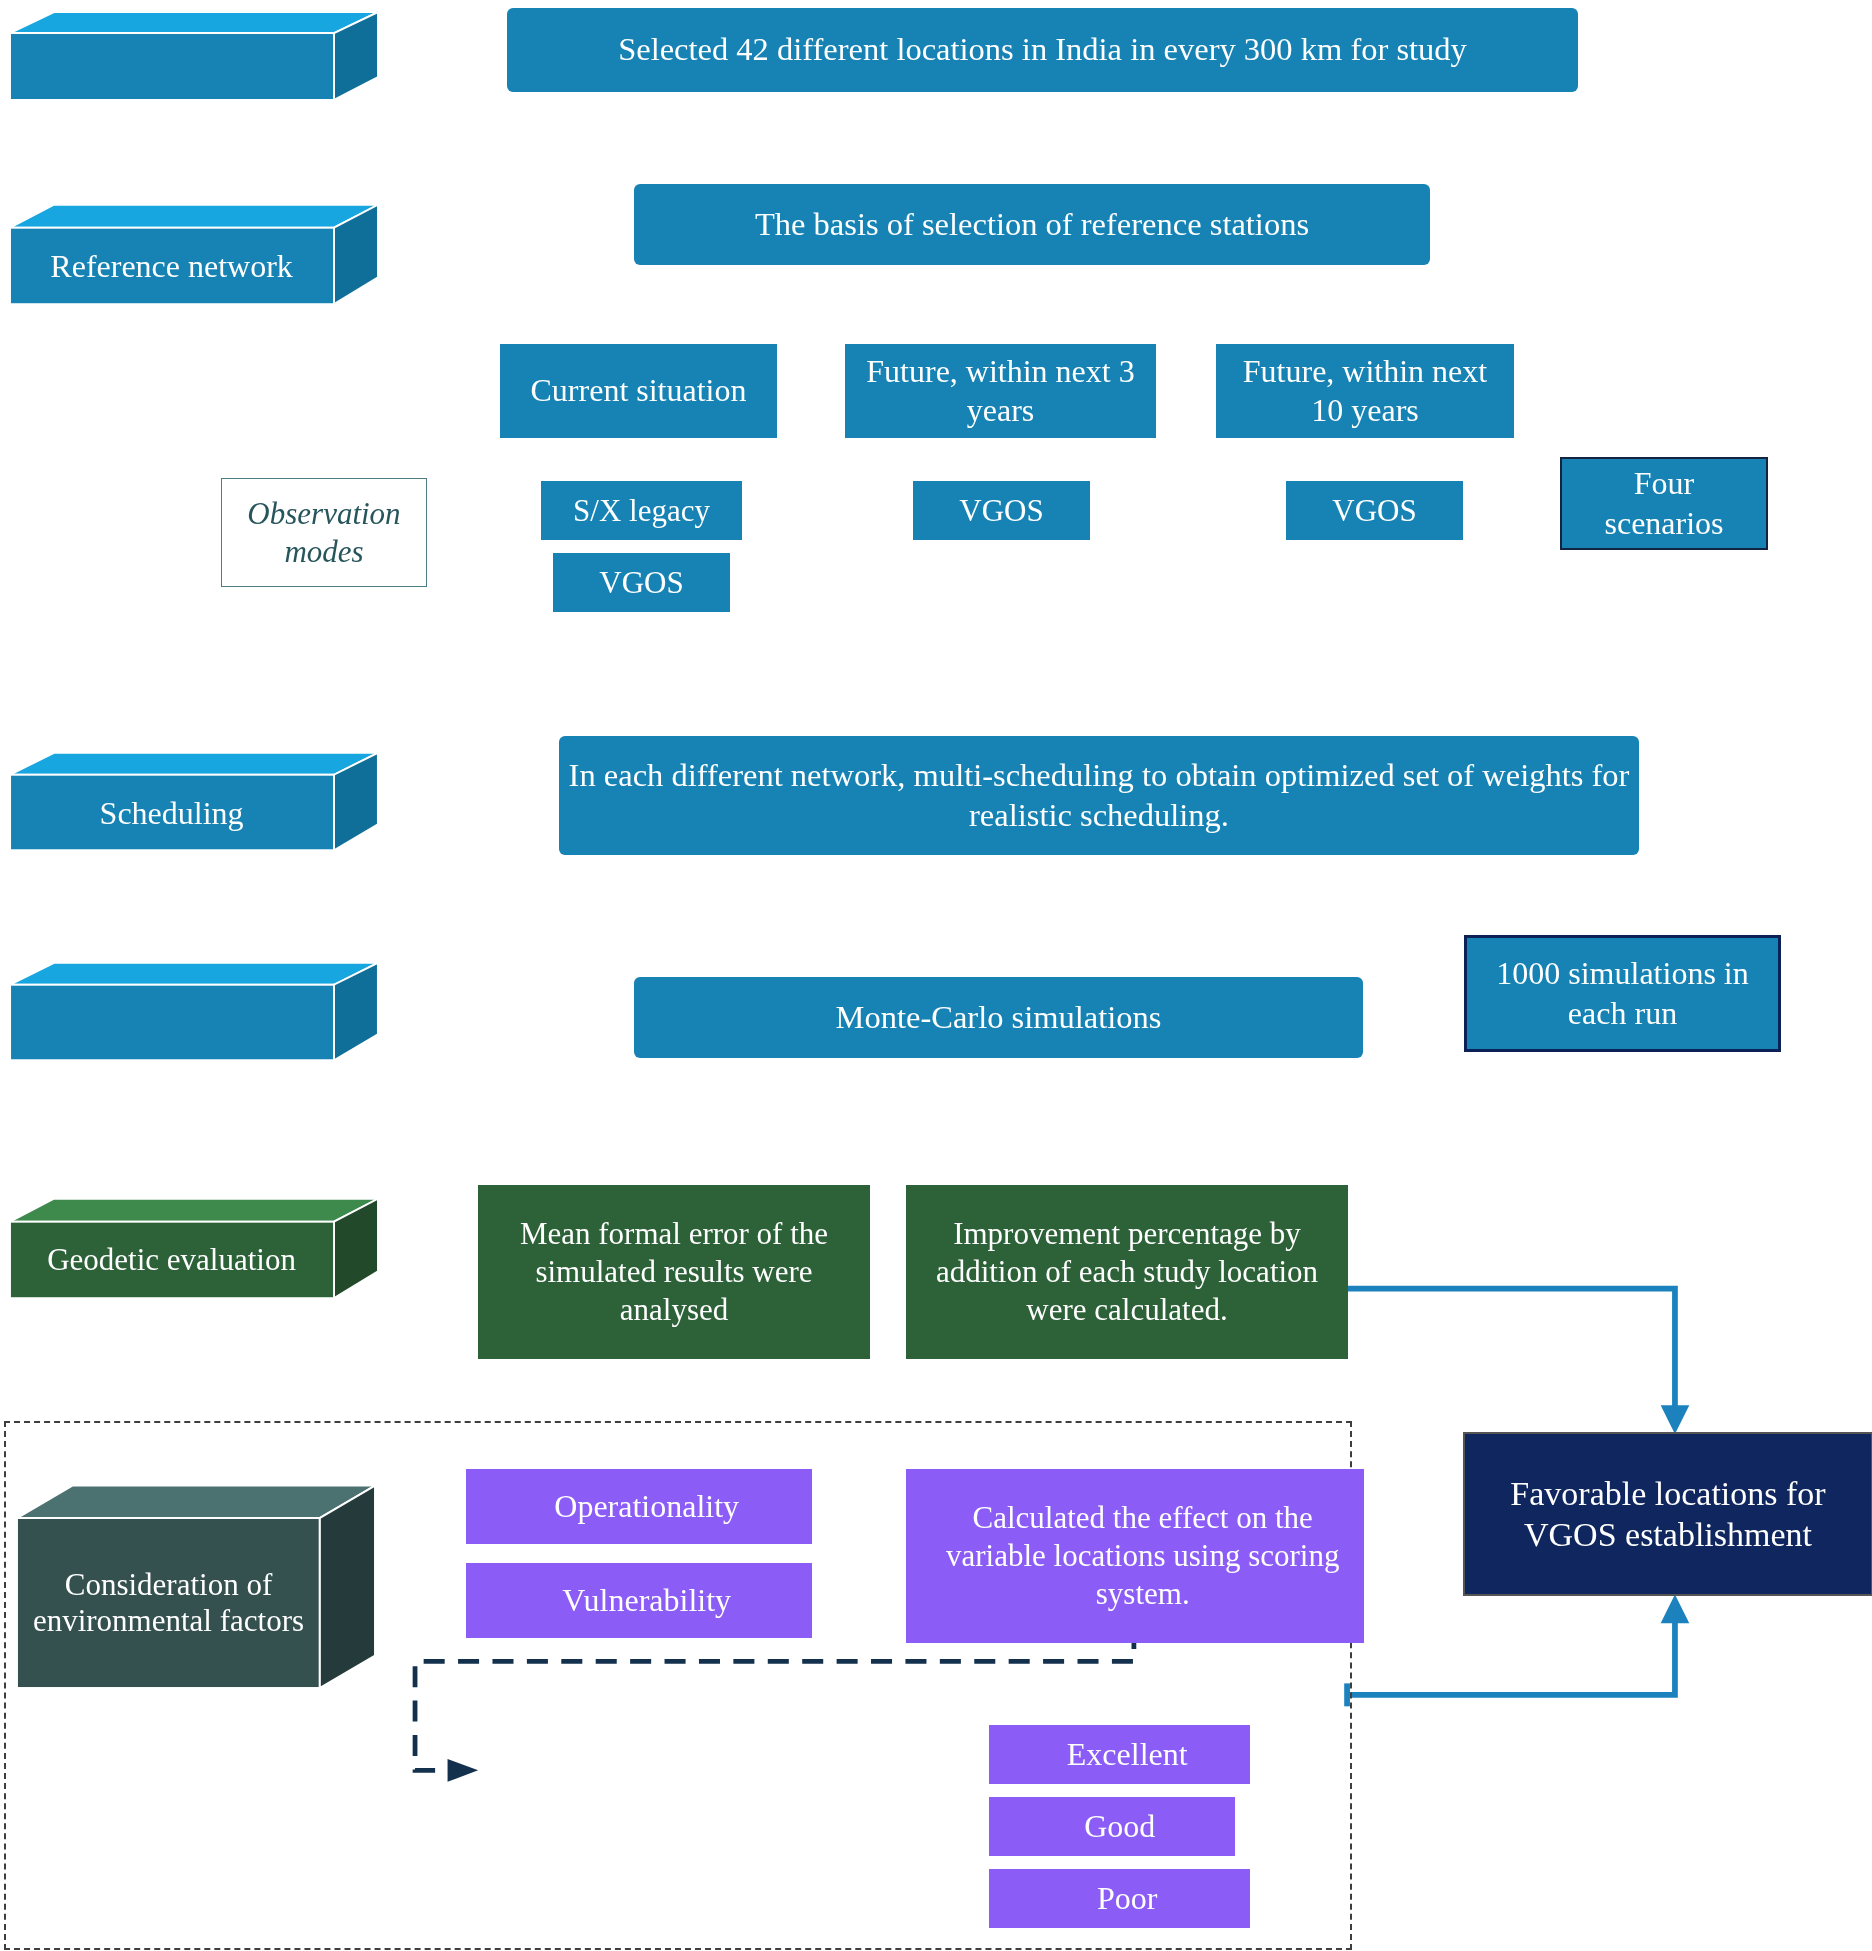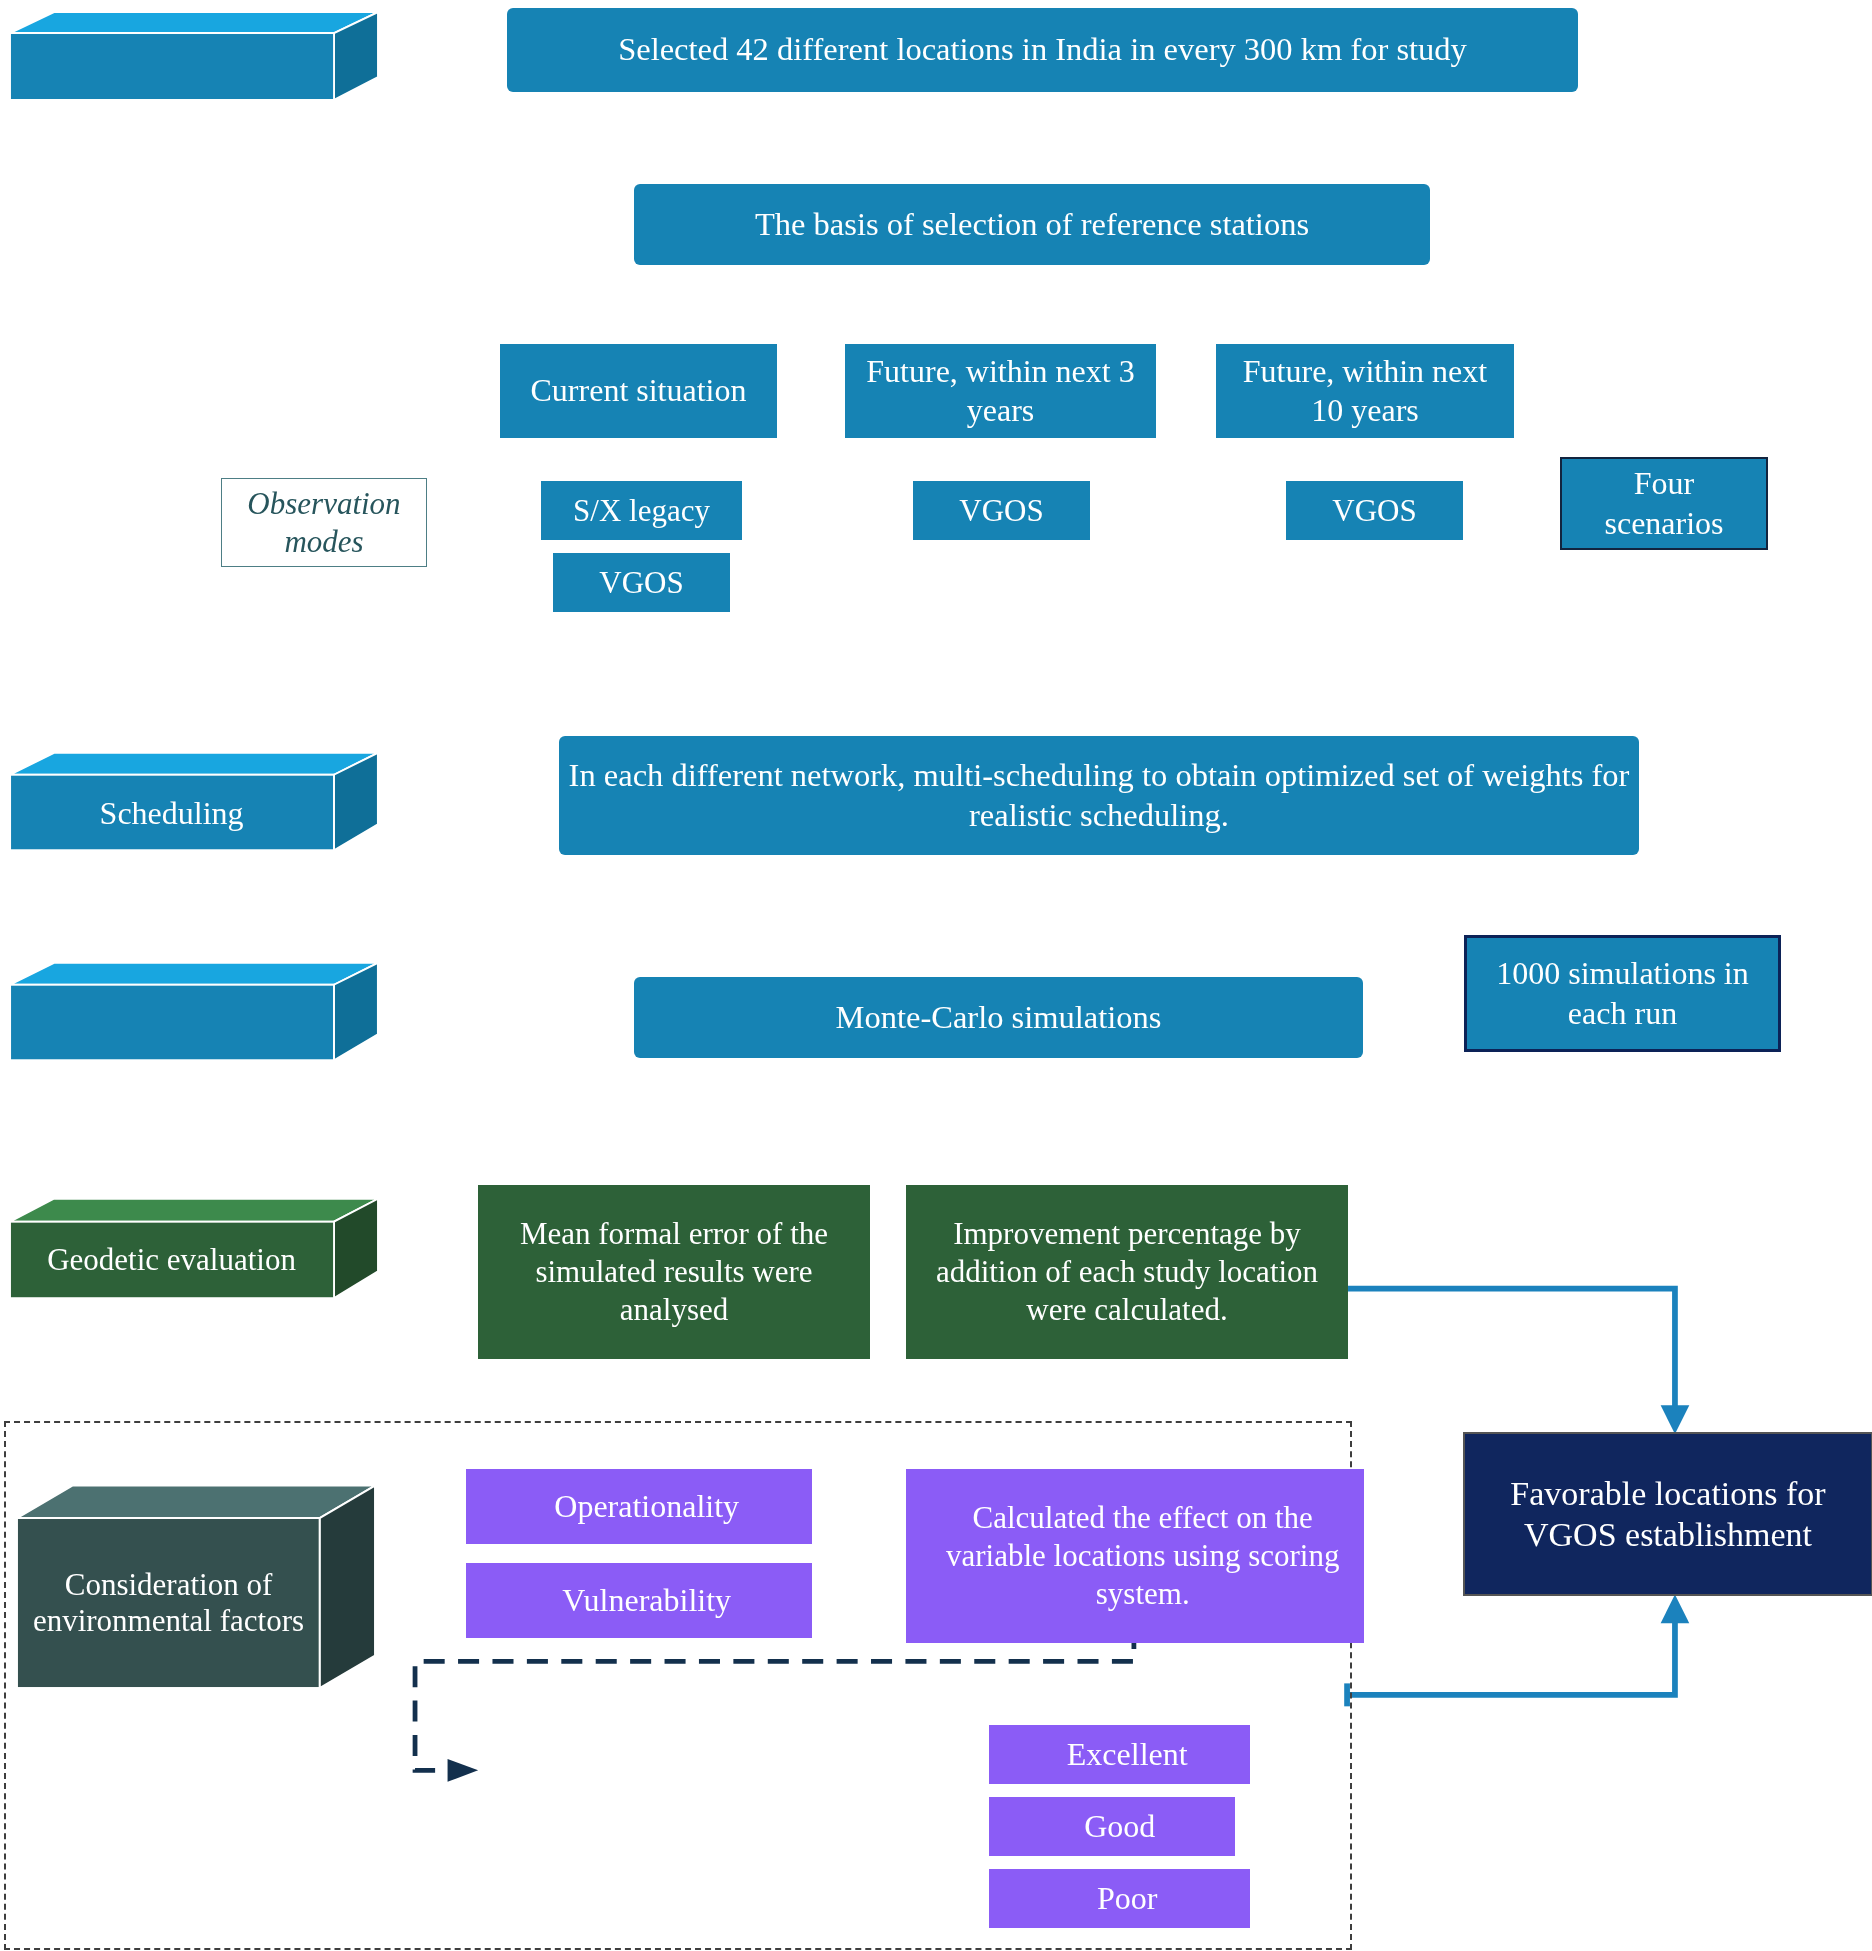--- a/index.html
+++ b/index.html
@@ -115,30 +115,38 @@
   <div class="cube" style="left:9.6px; top:7.6px; width:368px; height:96px;">
     <svg width="368" height="96" viewBox="0 0 385 100">
       <polygon points="0,26 46,4 385,4 339,26" fill="#18a6e0" stroke="#ffffff" stroke-width="2"></polygon>
       <polygon points="339,26 385,4 385,72 339,96" fill="#0f6f98" stroke="#ffffff" stroke-width="2"></polygon>
       <rect x="0" y="26" width="339" height="70" fill="#1683b4" stroke="#ffffff" stroke-width="2"></rect>
     </svg>
   </div>
 
   <div class="node blue fz-34" style="left:507px; top:7.6px; width:1071px; height:84px;">Selected 42 different locations in India in every 300 km for study</div>
 
+  <div class="cube" style="left:9.6px; top:199px; width:368px; height:110px;">
+    <svg width="368" height="110" viewBox="0 0 385 115">
+      <polygon points="0,30 46,6 385,6 339,30" fill="#18a6e0" stroke="#ffffff" stroke-width="2"></polygon>
+      <polygon points="339,30 385,6 385,82 339,110" fill="#0f6f98" stroke="#ffffff" stroke-width="2"></polygon>
+      <rect x="0" y="30" width="339" height="80" fill="#1683b4" stroke="#ffffff" stroke-width="2"></rect>
+    </svg>
+    <div class="face fz-33" style="top:29px; width:324px; height:76px; border:none;">Reference network</div>
+  </div>
 
   <div class="node blue fz-34" style="left:634px; top:184px; width:796px; height:81px;">The basis of selection of reference stations</div>
 
   <div class="node blue fz-33" style="left:500px; top:344px; width:277px; height:94px;">Current situation</div>
 
   <div class="node blue fz-33" style="left:845px; top:344px; width:311px; height:94px;">Future, within next 3 years</div>
 
   <div class="node blue fz-33" style="left:1216px; top:344px; width:298px; height:94px;">Future, within next 10 years</div>
 
-  <div class="node note fz-32" style="left:221px; top:478px; width:206px; height:89px;">Observation modes</div>
+  <div class="node note fz-32" style="left:221px; top:478px; width:206px; height:109px;">Observation modes</div>
 
   <div class="node blue fz-32" style="left:541px; top:481px; width:201px; height:59px;">S/X legacy</div>
 
   <div class="node blue fz-32" style="left:553px; top:553px; width:177px; height:59px;">VGOS</div>
 
   <div class="node blue fz-32" style="left:913px; top:481px; width:177px; height:59px;">VGOS</div>
 
   <div class="node blue fz-32" style="left:1286px; top:481px; width:177px; height:59px;">VGOS</div>
 
   <div class="node blue blue-thin-border fz-33" style="left:1560px; top:457px; width:208px; height:93px;">Four scenarios</div>

